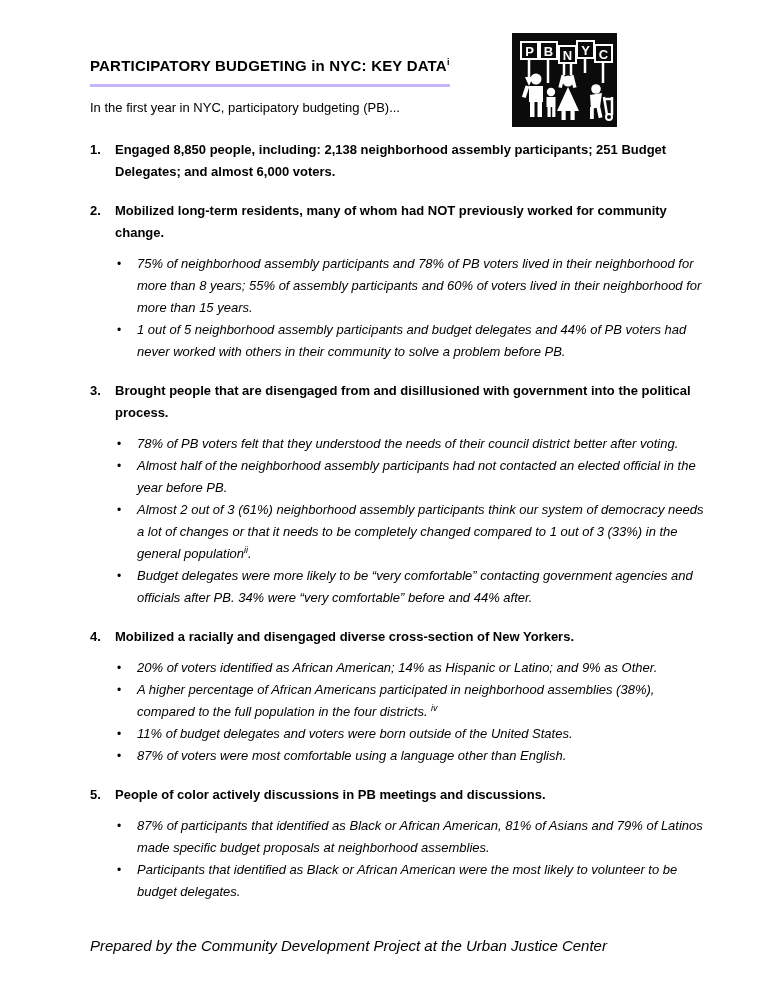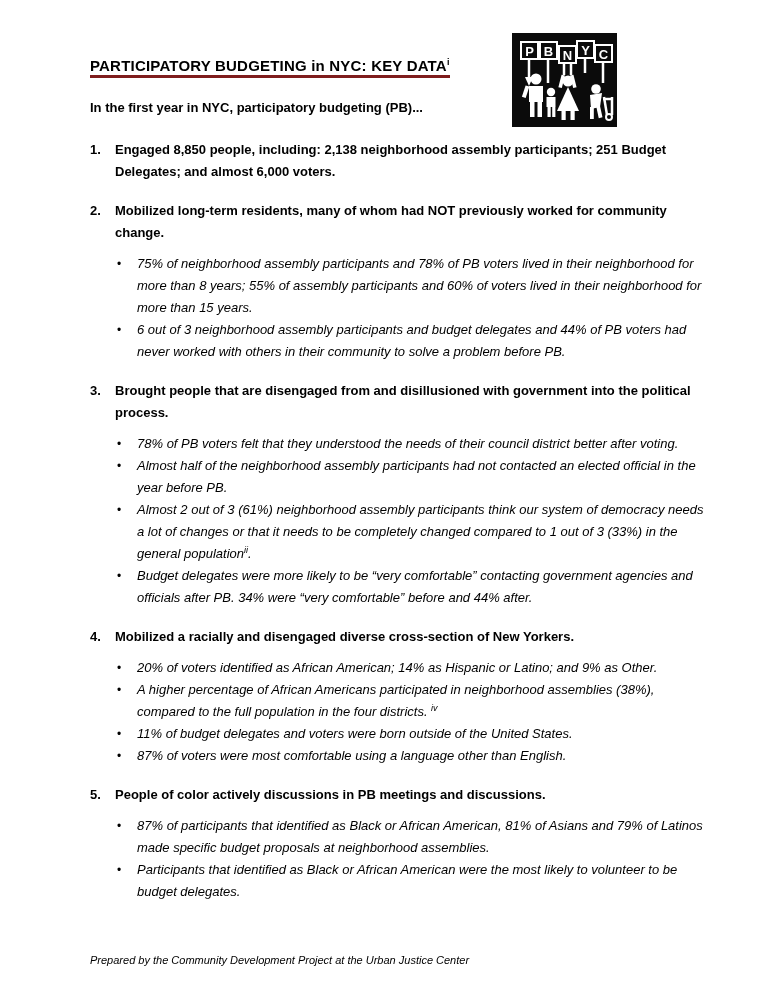--- a/index.html
+++ b/index.html
@@ -11,46 +11,46 @@
     position: relative;
     overflow: hidden;
   }
   .doc { padding: 57px 72px 0 90px; position: relative; }
 
   h1.page-title {
     font-size: 15px; font-weight: bold;
     margin: 0 0 26px 0;
     letter-spacing: 0.2px;
   }
-  .title-underline { border-bottom: 3px solid #7f1d1d; padding-bottom: 1px; }
+  .title-underline { border-bottom: 3px solid #c4b5fd; padding-bottom: 10px; }
   sup { font-size: 9px; line-height: 0; }
 
-  .intro { font-weight: bold; font-size: 13px; margin: 16px 0 23px 0; line-height: 16px; }
+  .intro { font-weight: normal; font-size: 13px; margin: 16px 0 23px 0; line-height: 16px; }
 
   .logo {
     position: absolute; left: 512px; top: 33px;
     width: 105px; height: 94px;
     line-height: 0;
   }
 
   .items { margin: 0; padding: 0; }
   .item { margin-bottom: 17px; }
   .item-head { display: flex; font-weight: bold; font-size: 13px; line-height: 22px; }
   .item-num { width: 25px; flex: none; }
   .item-heading { flex: 1; }
 
   .bullets { margin: 9px 0 7px 0; padding: 0; list-style: none; }
   .bullet-row { display: flex; padding-left: 27px; font-size: 13px; line-height: 22px; }
   .bullet-marker { width: 20px; flex: none; font-size: 12px; }
   .bullet-text { flex: 1; font-style: italic; }
 
   .footer {
-    margin-top: 49px;
+    margin-top: 34px;
     font-style: italic;
-    font-size: 11px;
+    font-size: 15px;
     line-height: 17px;
   }
 </style>
 </head>
 <body>
 
 <div class="doc">
 
   <h1 class="page-title"><span class="title-underline"><span>PARTICIPATORY BUDGETING in NYC: KEY DATA</span><sup>i</sup></span></h1>
 
@@ -134,21 +134,21 @@
       <span class="item-heading">Mobilized long-term residents, many of whom had NOT previously worked for community change.</span>
     </div>
     <ul class="bullets">
   <li class="bullet-row">
     <span class="bullet-marker">•</span>
     <span class="bullet-text">75% of neighborhood assembly participants and 78% of PB voters lived in their neighborhood for more than 8 years; 55% of assembly participants and 60% of voters lived in their neighborhood for more than 15 years.</span>
   </li>
 
   <li class="bullet-row">
     <span class="bullet-marker">•</span>
-    <span class="bullet-text">6 out of 3 neighborhood assembly participants and budget delegates and 44% of PB voters had never worked with others in their community to solve a problem before PB.</span>
+    <span class="bullet-text">1 out of 5 neighborhood assembly participants and budget delegates and 44% of PB voters had never worked with others in their community to solve a problem before PB.</span>
   </li>
 </ul>
   </div>
 
   <div class="item">
     <div class="item-head">
       <span class="item-num">3.</span>
       <span class="item-heading">Brought people that are disengaged from and disillusioned with government into the political process.</span>
     </div>
     <ul class="bullets">

